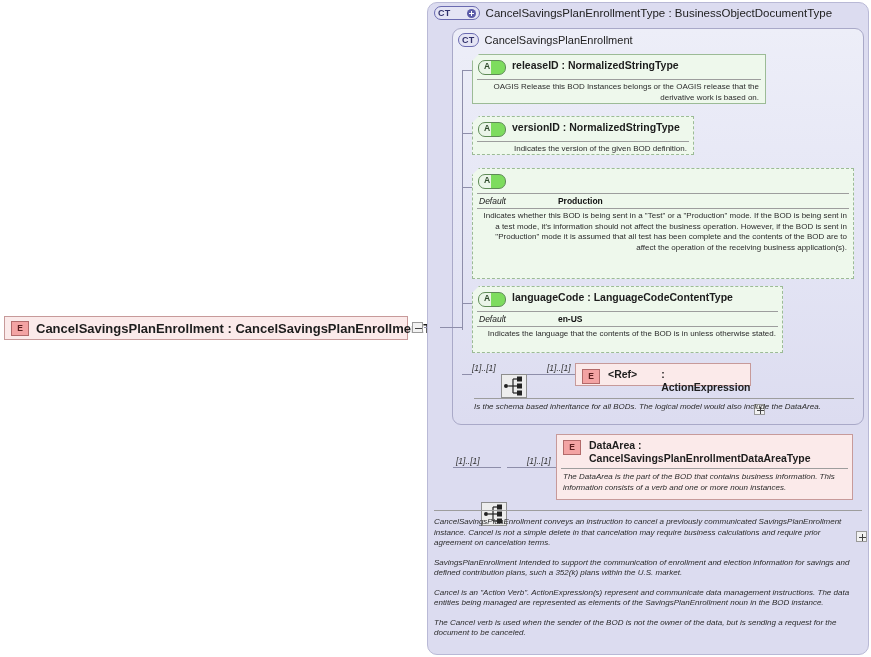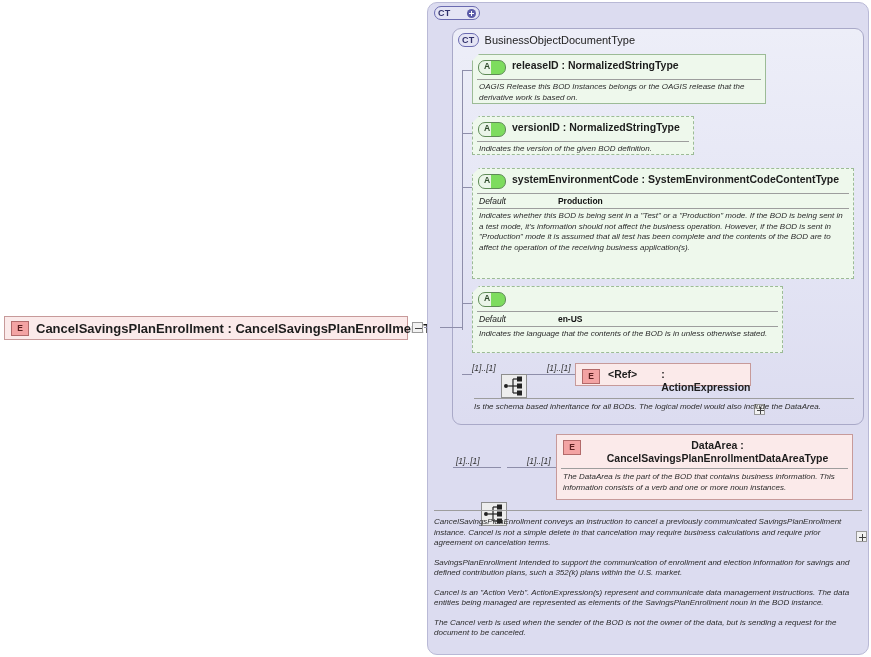--- a/index.html
+++ b/index.html
@@ -39,22 +39,22 @@
   .badge-a{flex:none;width:26px;height:13px;border:1px solid #5f8b57;border-radius:7px;
       background:linear-gradient(90deg,#eaf5e8 0%,#eaf5e8 48%,#7ddc5e 48%,#7ddc5e 100%);
       position:relative;margin-top:1px;}
   .badge-a i{position:absolute;left:0;top:0;width:16px;height:11px;
       font-style:normal;font-size:8.5px;font-weight:bold;color:#2e4a2a;
       text-align:center;line-height:11px;}
   .sep{height:1px;background:#9d9d9d;margin:0 4px;}
   .attr .dflt{display:flex;gap:8px;padding:2px 6px;align-items:baseline;}
   .attr .dflt .k{font-size:8.5px;font-style:italic;color:#222;}
   .attr .dflt .v{font-size:8.5px;font-weight:bold;color:#111;padding-left:44px;}
-  .attr .doc{padding:2px 6px 4px 6px;font-size:8px;font-style:italic;
-      color:#2b2b2b;line-height:10.5px;}
+  .attr .doc{padding:2px 6px 4px 6px;font-size:8px;
+      color:#2b2b2b;line-height:10.5px;text-align:right;}
   .clip{clip-path:polygon(7px 0,100% 0,100% 100%,0 100%,0 7px);}
 
   
   .elem{background:#fbeaea;border:1px solid #c79a9a;}
   .elem .hd{display:flex;align-items:flex-start;gap:8px;padding:4px 6px;}
   .elem .nm{font-size:10.5px;font-weight:bold;color:#1d1d1d;line-height:12.5px;}
   .badge-e{flex:none;width:16px;height:13px;border:1px solid #b26a6a;background:#f3a3a3;
       font-size:8.5px;font-weight:bold;color:#5a1f1f;text-align:center;line-height:12px;margin-top:1px;}
   .elem .doc{padding:3px 6px 4px 6px;font-size:8px;font-style:italic;color:#2b2b2b;line-height:10.5px;}
 
@@ -92,28 +92,29 @@
 </div>
 <div class="abs tog" style="left:412px;top:322px;"></div>
 <div class="abs ln lnh" style="left:424px;top:327px;width:38px;"></div>
 
 <div class="abs" id="ct-panel"></div>
 <div class="abs" id="ct-header">
   <span class="badge-ct">
     <span class="t">CT</span>
     <span class="plus-circ"></span>
   </span>
+  <span class="ttl">CancelSavingsPlanEnrollmentType : BusinessObjectDocumentType</span>
 </div>
 
 <div class="abs" id="bod-box"></div>
 <div class="abs" id="bod-header">
   <span class="badge-ct">
     <span class="t">CT</span>
   </span>
-  <span class="ttl">BusinessObjectDocumentType</span>
+  <span class="ttl">CancelSavingsPlanEnrollment</span>
 </div>
 
 <div class="abs ln lnv" style="left:462px;top:70px;height:260px;"></div>
 <div class="abs ln lnh" style="left:462px;top:70px;width:10px;"></div>
 <div class="abs ln lnh" style="left:462px;top:133px;width:10px;"></div>
 <div class="abs ln lnh" style="left:462px;top:187px;width:10px;"></div>
 <div class="abs ln lnh" style="left:462px;top:303px;width:10px;"></div>
 <div class="abs ln lnh" style="left:462px;top:374px;width:10px;"></div>
 <div class="abs ln lnh" style="left:440px;top:327px;width:23px;"></div>
 
@@ -137,36 +138,36 @@
   </div>
   <div class="sep"></div>
   <div class="doc">Indicates the version of the given BOD definition.</div>
 </div>
 
 <div class="abs attr opt clip" style="left:472px;top:168px;width:382px;height:111px;">
   <div class="hd">
     <span class="badge-a">
         <i>A</i>
       </span>
-    <span class="nm">systemEnvironmentCode : SystemEnvironmentCodeContentType</span>
   </div>
   <div class="sep"></div>
   <div class="dflt">
     <span class="k">Default</span>
     <span class="v">Production</span>
   </div>
   <div class="sep"></div>
   <div class="doc">Indicates whether this BOD is being sent in a "Test" or a "Production" mode. If the BOD is being sent in a test mode, it's information should not affect the business operation. However, if the BOD is sent in "Production" mode it is assumed that all test has been complete and the contents of the BOD are to affect the operation of the receiving business application(s).</div>
 </div>
 
 <div class="abs attr opt clip" style="left:472px;top:286px;width:311px;height:67px;">
   <div class="hd">
     <span class="badge-a">
         <i>A</i>
       </span>
+    <span class="nm">languageCode : LanguageCodeContentType</span>
   </div>
   <div class="sep"></div>
   <div class="dflt">
     <span class="k">Default</span>
     <span class="v">en-US</span>
   </div>
   <div class="sep"></div>
   <div class="doc">Indicates the language that the contents of the BOD is in unless otherwise stated.</div>
 </div>
 
@@ -213,21 +214,21 @@
     <rect x="15" y="8.5" width="5" height="5" fill="#222"></rect>
     <rect x="15" y="15.5" width="5" height="5" fill="#222"></rect>
   </svg>
 </div>
 <div class="abs ln lnh" style="left:507px;top:467px;width:49px;"></div>
 <div class="abs occ" style="left:527px;top:456px;">[1]..[1]</div>
 
 <div class="abs elem" style="left:556px;top:434px;width:297px;height:66px;">
   <div class="hd">
     <span class="badge-e">E</span>
-    <span class="nm" style="text-align:center;flex:1;">DataArea : CancelSavingsPlanEnrollmentDataAreaType</span>
+    <span class="nm" style="text-align:left;flex:1;">DataArea : CancelSavingsPlanEnrollmentDataAreaType</span>
   </div>
   <div class="sep"></div>
   <div class="doc">The DataArea is the part of the BOD that contains business information. This information consists of a verb and one or more noun instances.</div>
 </div>
 <div class="abs tog plus" style="left:856px;top:461px;"></div>
 
 <div class="abs hr" style="left:434px;top:510px;width:428px;"></div>
 <div class="abs docblk" style="left:434px;top:517px;width:422px;" id="doc-list">
     <p>CancelSavingsPlanEnrollment conveys an instruction to cancel a previously communicated SavingsPlanEnrollment instance. Cancel is not a simple delete in that cancelation may require business calculations and require prior agreement on cancelation terms.</p>
     <p>SavingsPlanEnrollment  Intended to support the communication of enrollment and election information for savings and defined contribution plans, such a 352(k) plans within the U.S. market.</p>

